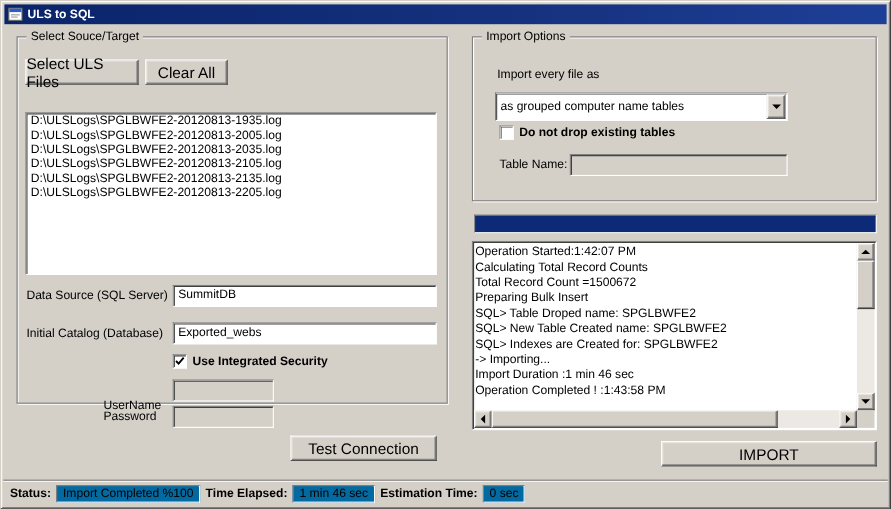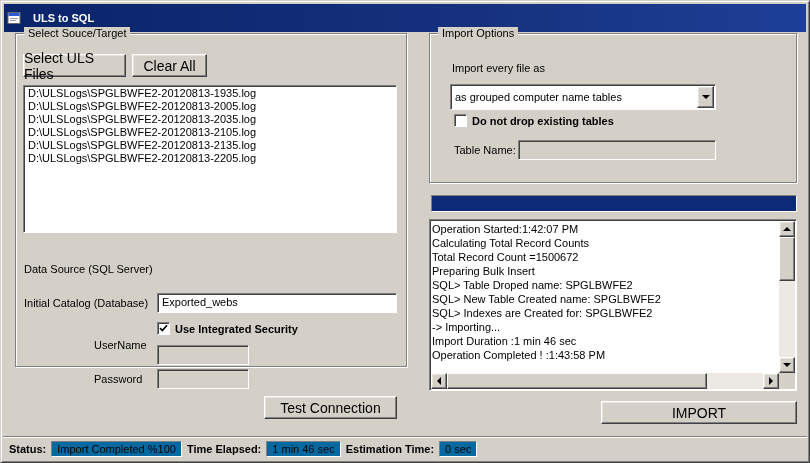--- a/index.html
+++ b/index.html
@@ -6,21 +6,21 @@
   .window{
     position:relative;width:810px;height:463px;background:#d4d0c8;
     font-family:"Liberation Sans",sans-serif;font-size:11px;color:#000;
     border:1px solid;border-color:#d4d0c8 #404040 #404040 #d4d0c8;
     box-shadow:inset 1px 1px 0 #ffffff, inset -1px -1px 0 #808080;
     box-sizing:border-box;overflow:hidden;
   }
   .titlebar{
     position:absolute;left:3px;top:3px;right:3px;height:18px;
     background:linear-gradient(90deg,#0a246a 0%,#16327f 60%,#1e3f97 100%);
-    color:#fff;display:flex;align-items:center;gap:12px;padding:5px 3px;
+    color:#fff;display:flex;align-items:center;gap:4px;padding:0 3px;
     font-weight:bold;
   }
   .abs{position:absolute;}
   
   .btn{
     background:#d4d0c8;border:1px solid;border-color:#ffffff #404040 #404040 #ffffff;
     box-shadow:inset -1px -1px 0 #808080, inset 1px 1px 0 #e8e4dc;
     display:flex;align-items:center;justify-content:center;
     font-family:"Liberation Sans",sans-serif;font-size:14px;color:#000;
     box-sizing:border-box;cursor:default;user-select:none;
@@ -96,44 +96,45 @@
     </span>
     <span>ULS to SQL</span>
   </div>
 
   <div class="gb abs" style="left:14px;top:32px;width:392px;height:334px;">
     <span class="gb-label">Select Souce/Target</span>
 
     <div class="btn abs" style="left:7px;top:20px;width:103px;height:23px;">Select ULS Files</div>
     <div class="btn abs" style="left:116px;top:20px;width:75px;height:23px;">Clear All</div>
 
-    <div class="listbox sunken abs" style="left:7px;top:51px;width:374px;height:148px;padding:1px 2px;">
+    <div class="listbox sunken abs" style="left:7px;top:68px;width:374px;height:148px;padding:1px 2px;">
       <div class="list-item">D:\ULSLogs\SPGLBWFE2-20120813-1935.log</div>
       <div class="list-item">D:\ULSLogs\SPGLBWFE2-20120813-2005.log</div>
       <div class="list-item">D:\ULSLogs\SPGLBWFE2-20120813-2035.log</div>
       <div class="list-item">D:\ULSLogs\SPGLBWFE2-20120813-2105.log</div>
       <div class="list-item">D:\ULSLogs\SPGLBWFE2-20120813-2135.log</div>
       <div class="list-item">D:\ULSLogs\SPGLBWFE2-20120813-2205.log</div>
     </div>
 
     <div class="lbl abs" style="left:8px;top:229px;">Data Source (SQL Server)</div>
+    <div class="tb sunken abs" style="left:141px;top:225px;width:240px;height:20px;">SummitDB</div>
 
     <div class="lbl abs" style="left:8px;top:263px;">Initial Catalog (Database)</div>
     <div class="tb sunken abs" style="left:141px;top:259px;width:240px;height:20px;">Exported_webs</div>
 
     <div class="cbrow abs" style="left:141px;top:288px;">
       <span class="cb">
         <svg width="9" height="9" viewBox="0 0 9 9">
           <path d="M1 4.2 L3.4 6.6 L8 1.2" stroke="#000" stroke-width="1.7" fill="none"></path>
         </svg>
       </span>
       <span>Use Integrated Security</span>
     </div>
 
-    <div class="lbl abs" style="left:78px;top:305px;">UserName</div>
+    <div class="lbl abs" style="left:78px;top:329px;">UserName</div>
     <div class="tb sunken disabled abs" style="left:141px;top:311px;width:92px;height:20px;"></div>
 
     <div class="lbl abs" style="left:78px;top:339px;">Password</div>
     <div class="tb sunken disabled abs" style="left:141px;top:335px;width:92px;height:20px;"></div>
 
     <div class="btn abs" style="left:248px;top:362px;width:133px;height:23px;">Test Connection</div>
   </div>
 
   <div class="gb abs" style="left:428px;top:32px;width:368px;height:150px;">
     <span class="gb-label">Import Options</span>

